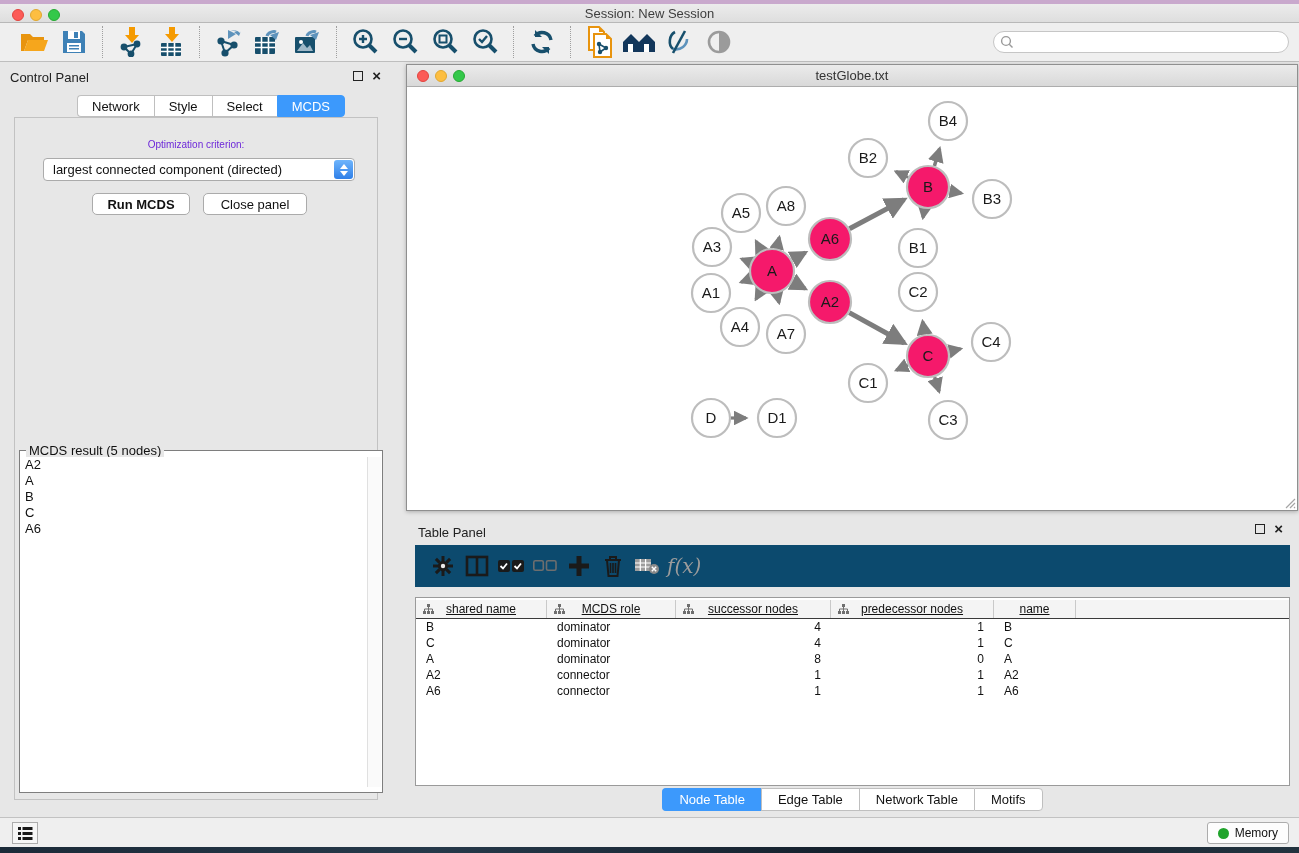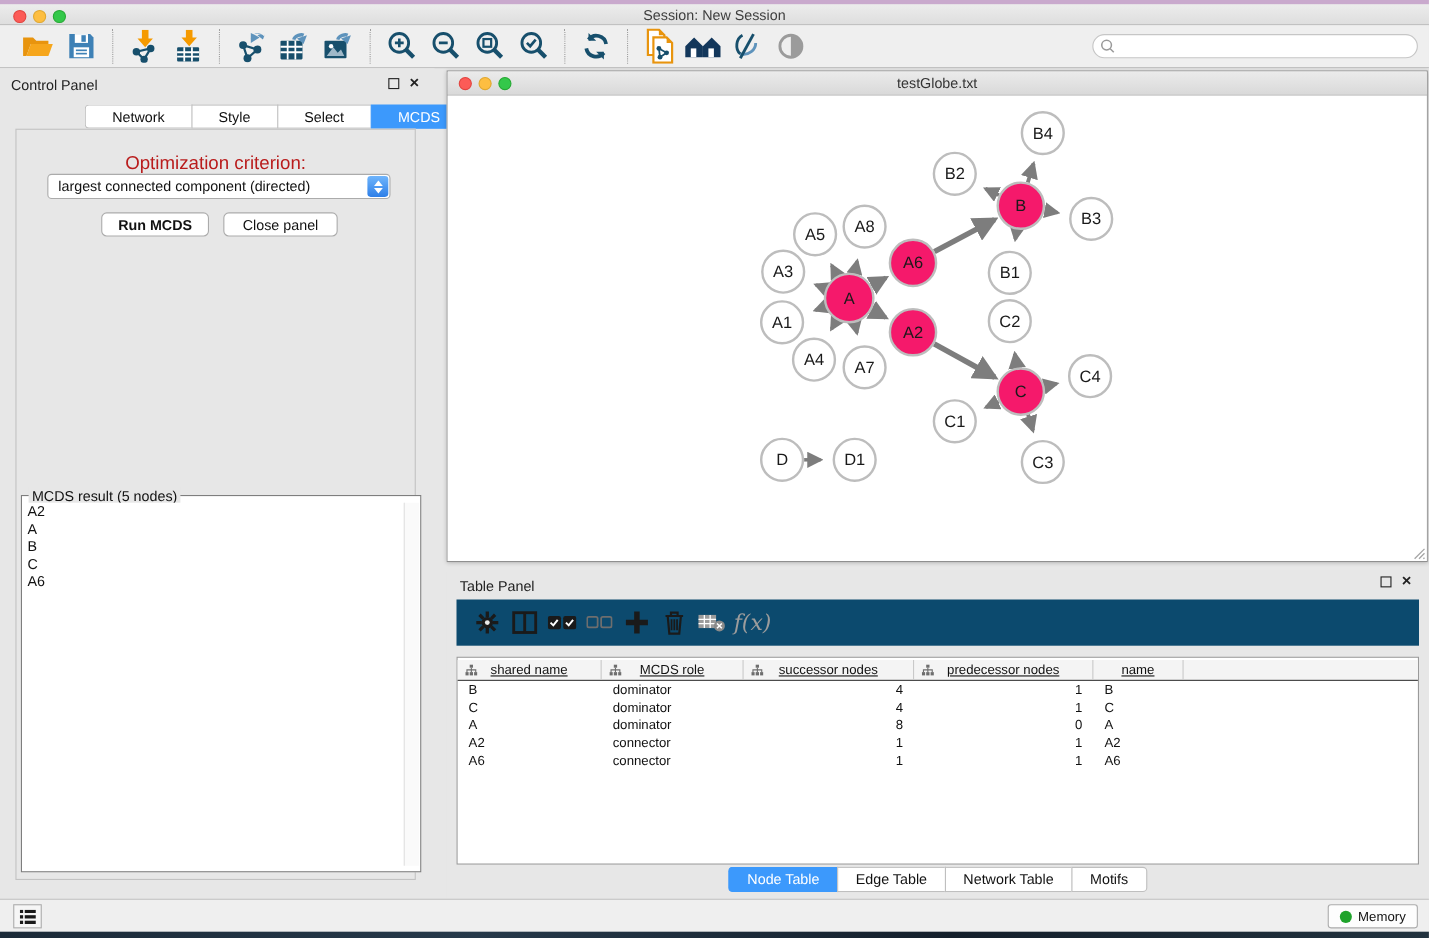--- a/index.html
+++ b/index.html
@@ -27,29 +27,29 @@
     background:#FFFFFF; padding:0 8px 0 24px; font-size:12px; outline:none; }
   #search-icon-svg { position:absolute; left:7px; top:4px; }
 
   
   #control-panel { left:0; top:62px; width:395px; height:755px; background:#E7E7E7; }
   #cp-header { position:absolute; left:10px; top:8px; font-size:13px; color:#222; }
   .panel-btns { position:absolute; top:9px; display:flex; gap:9px; align-items:center; }
   .float-box { width:10px; height:10px; border:1.5px solid #222; display:inline-block; }
   .close-x { font-size:15px; font-weight:bold; color:#222; line-height:10px; }
   #cp-tabs { position:absolute; left:77px; top:33px; display:flex; }
-  .cp-tab { height:22px; padding:0 24px; background:#FFFFFF; border:1px solid #BFBFBF;
+  .cp-tab { height:22px; padding:0 14px; background:#FFFFFF; border:1px solid #BFBFBF;
     border-right:none; font-size:13px; color:#111; display:flex; align-items:center; }
   .cp-tab:first-child { border-radius:4px 0 0 4px; }
   .cp-tab:last-child { border-right:1px solid #BFBFBF; border-radius:0 4px 4px 0; }
   .cp-tab.active { background:#3C99FC; border-color:#3C99FC; color:#FFFFFF; }
   #cp-body { position:absolute; left:14px; top:55px; width:364px; height:683px;
     border:1px solid #C2C2C2; background:#E7E7E7; }
   #opt-label { position:absolute; left:0; top:21px; width:100%; text-align:center;
-    font-size:17px; color:#b91c1c; }
+    font-size:10px; color:#6d28d9; }
   #criterion-select { position:absolute; left:28px; top:40px; width:312px; height:23px;
     background:#FFFFFF; border:1px solid #ABABAB; border-radius:4px; font-size:13px;
     display:flex; align-items:center; padding-left:9px; color:#111; }
   #criterion-spinner { position:absolute; right:1px; top:1px; width:19px; height:19px;
     border-radius:3px; background:linear-gradient(#6FB5FC,#2E7FE8); margin:0;
     display:flex; flex-direction:column; align-items:center; justify-content:center; gap:2px; }
   .spin-up { width:0; height:0; border-left:4px solid transparent; border-right:4px solid transparent;
     border-bottom:5px solid #fff; }
   .spin-down { width:0; height:0; border-left:4px solid transparent; border-right:4px solid transparent;
     border-top:5px solid #fff; }

